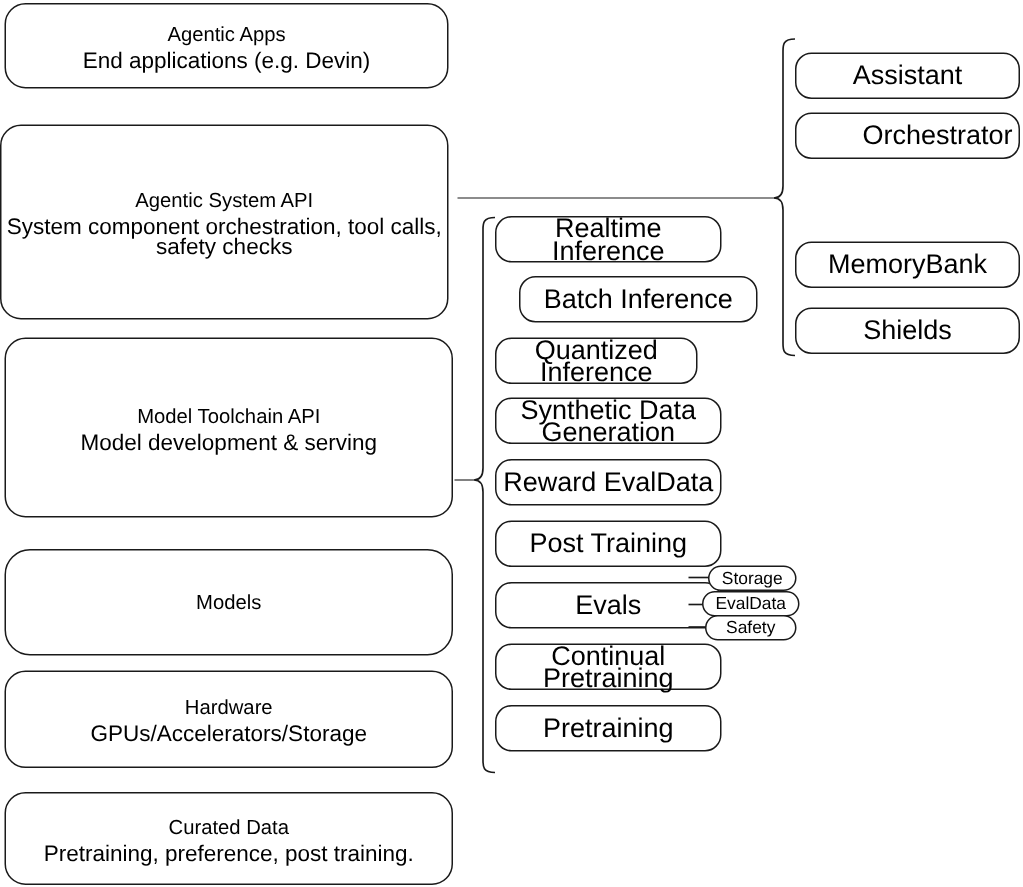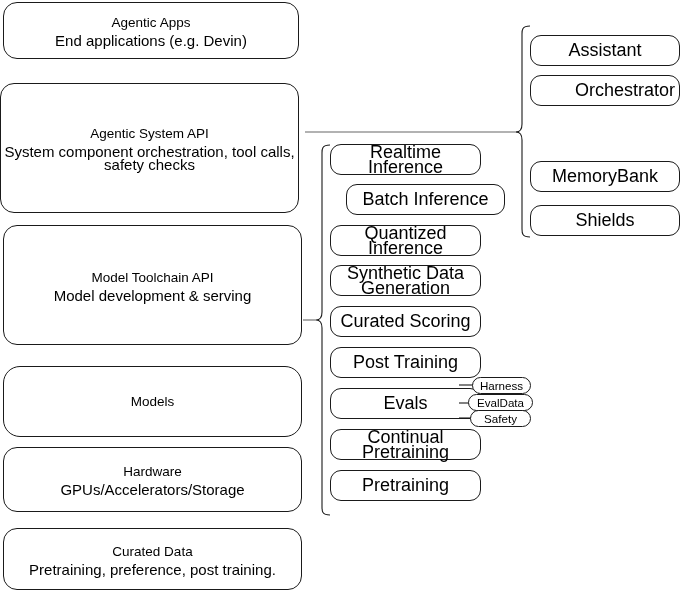--- a/index.html
+++ b/index.html
@@ -150,44 +150,44 @@
     <div class="layer-title">Hardware</div>
     <div class="layer-sub">GPUs/Accelerators/Storage</div>
   </div>
 
   <div class="box mid-box" style="left:330px; top:144px; width:151px; height:31px;">
     <div class="mid-label">Realtime Inference</div>
   </div>
   <div class="box mid-box" style="left:330px; top:184px; width:159px; height:31px;margin-left:16px;">
     <div class="mid-label">Batch Inference</div>
   </div>
-  <div class="box mid-box" style="left:330px; top:225px; width:151px; height:31px;">
+  <div class="box mid-box" style="left:330px; top:225px; width:135px; height:31px;">
     <div class="mid-label">Quantized Inference</div>
   </div>
   <div class="box mid-box" style="left:330px; top:265px; width:151px; height:31px;">
     <div class="mid-label">Synthetic Data Generation</div>
   </div>
   <div class="box mid-box" style="left:330px; top:306px; width:151px; height:31px;">
-    <div class="mid-label">Curated Scoring</div>
+    <div class="mid-label">Reward EvalData</div>
   </div>
   <div class="box mid-box" style="left:330px; top:347px; width:151px; height:31px;">
     <div class="mid-label">Post Training</div>
   </div>
   <div class="box mid-box" style="left:330px; top:388px; width:151px; height:31px;">
     <div class="mid-label">Evals</div>
   </div>
   <div class="box mid-box" style="left:330px; top:429px; width:151px; height:31px;">
     <div class="mid-label">Continual Pretraining</div>
   </div>
   <div class="box mid-box" style="left:330px; top:470px; width:151px; height:31px;">
     <div class="mid-label">Pretraining</div>
   </div>
 
   <div class="pill" style="left:472px; top:377px; width:59px; height:17px;">
-    <span>Harness</span>
+    <span>Storage</span>
   </div>
   <div class="pill" style="left:468px; top:394px; width:65px; height:17px;">
     <span>EvalData</span>
   </div>
   <div class="pill" style="left:470px; top:410px; width:61px; height:17px;">
     <span>Safety</span>
   </div>
 
   <div class="box right-box" style="left:530px; top:35px; width:150px; height:31px;">
     <div class="right-label">Assistant</div>

